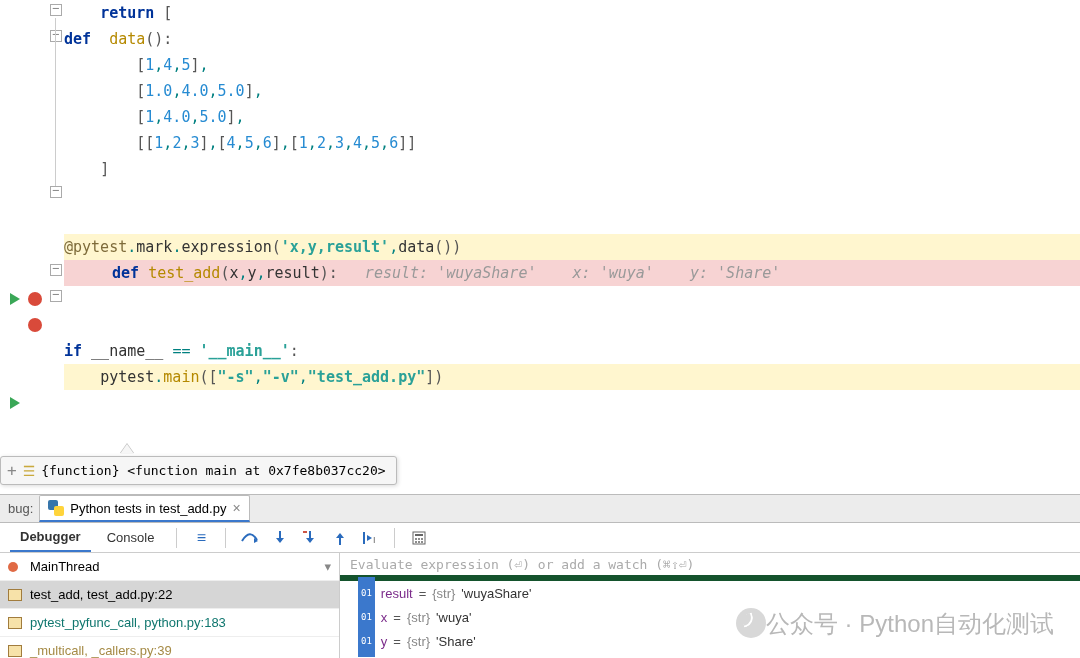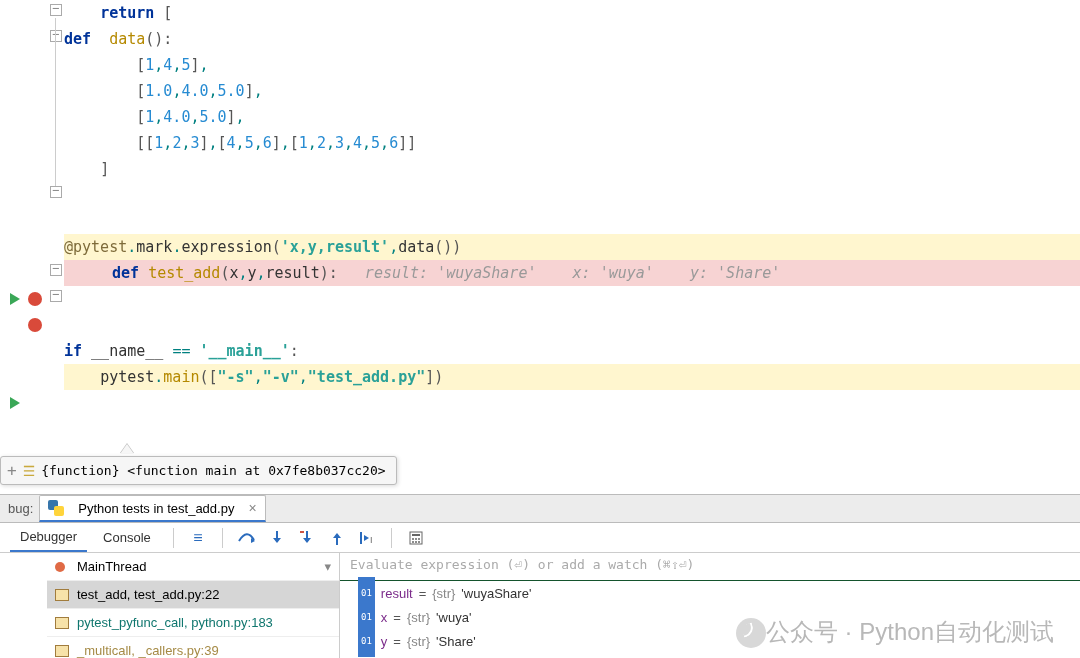--- a/index.html
+++ b/index.html
@@ -35,53 +35,53 @@
 .foldline { position: absolute; left: 55px; width: 1px; background: #ccc; }
 
 
 .tooltip { position: absolute; left: 0; top: 456px; background: #f6f6f6; border: 1px solid #bbb; border-radius: 3px; box-shadow: 1px 1px 4px rgba(0,0,0,.15); padding: 4px 10px 4px 6px; font-size: 13px; display: flex; align-items: center; gap: 6px; }
 .tooltip .plus { color: #888; font-size: 16px; }
 .tooltip .bars { color: #c9a93d; font-size: 14px; }
 
 
 .dbg-tabs { background: #ececec; border-top: 1px solid #bbb; border-bottom: 1px solid #bbb; height: 30px; display: flex; align-items: flex-end; padding-left: 2px; font-family: -apple-system, sans-serif; font-size: 13px; }
 .dbg-tabs .lbl { color: #555; padding: 0 6px 6px 6px; }
-.dbg-tabs .tab { background: #fff; border: 1px solid #bbb; border-bottom: 2px solid #3b78cc; padding: 4px 8px; display: flex; align-items: center; gap: 14px; border-radius: 2px 2px 0 0; }
+.dbg-tabs .tab { background: #fff; border: 1px solid #bbb; border-bottom: 2px solid #3b78cc; padding: 4px 8px; display: flex; align-items: center; gap: 6px; border-radius: 2px 2px 0 0; }
 .dbg-tabs .tab .x { color: #888; font-size: 14px; }
 .pyicon { position: relative; width: 16px; height: 16px; }
 .pyicon::before, .pyicon::after { content: ""; position: absolute; width: 10px; height: 10px; border-radius: 2px; }
 .pyicon::before { background: #3776ab; top: 0; left: 0; }
 .pyicon::after { background: #ffd43b; bottom: 0; right: 0; }
 
 
 .dbg-bar { background: #fff; border-bottom: 1px solid #ccc; height: 34px; display: flex; align-items: center; padding-left: 10px; gap: 6px; font-family: -apple-system, sans-serif; }
 .dbg-bar .tabbtn { font-size: 13px; color: #333; padding: 6px 10px; cursor: default; }
-.dbg-bar .tabbtn.active { border-bottom: 2px solid #3b78cc; }
+.dbg-bar .tabbtn.active { border-bottom: 2px solid #3b78cc; font-weight: bold; }
 .dbg-bar .sep { width: 1px; height: 20px; background: #ccc; margin: 0 6px; }
 .dbg-bar .tbtn { width: 24px; height: 24px; display: flex; align-items: center; justify-content: center; color: #2a6bbd; font-size: 16px; }
 
 
 .dbg-body { display: flex; flex: 1; font-family: -apple-system, sans-serif; font-size: 13px; }
 .frames { width: 340px; border-right: 1px solid #ccc; }
-.frames .row { height: 28px; display: flex; align-items: center; padding: 0 8px; gap: 8px; border-bottom: 1px solid #eee; margin-left: 47px; }
+.frames .row { height: 28px; display: flex; align-items: center; padding: 0 8px; gap: 8px; border-bottom: 1px solid #eee; }
 .frames .row.sel { background: #d6d6d6; }
 .frames .dd { color: #888; margin-left: auto; }
 .thread-dot { width: 10px; height: 10px; background: #e06a45; border-radius: 50%; margin-right: 4px; }
 .frame-ico { width: 14px; height: 12px; border: 1px solid #a17c3d; background: #f7e2a9; }
 .vars { flex: 1; }
-.vars .eval { height: 28px; padding: 4px 10px; color: #aaa; font-family: "Menlo", monospace; border-bottom: 1px solid #14532d; }
+.vars .eval { height: 28px; padding: 4px 10px; color: #aaa; font-family: "Menlo", monospace; border-bottom: 6px solid #14532d; }
 .vars .vrow { height: 24px; display: flex; align-items: center; padding-left: 18px; gap: 6px; }
 .badge { background: #3b78cc; color: #fff; font-size: 9px; padding: 11px 3px; border-radius: 0; font-family: monospace; }
 .vname { color: #7b2b8a; }
 .vasgn { color: #555; }
 .vtype { color: #888; }
 .vval { color: #333; }
 
 
-.watermark { position: absolute; right: 26px; bottom: 10px; color: #b8b8b8; font-family: -apple-system, sans-serif; font-size: 24px; display: flex; align-items: flex-end; pointer-events: none; }
+.watermark { position: absolute; right: 26px; bottom: 18px; color: #b8b8b8; font-family: -apple-system, sans-serif; font-size: 24px; display: flex; align-items: flex-start; pointer-events: none; }
 .wm-ico { width: 30px; height: 30px; border-radius: 50%; background: #d8d8d8; position: relative; }
 .wm-ico::before { content: ""; position: absolute; width: 10px; height: 10px; border: 2px solid #fff; border-left: 0; border-top: 0; border-radius: 0 0 10px 0; left: 6px; top: 6px; transform: rotate(-20deg); }
 
 .tri-ptr { position:absolute; left:120px; top:444px; width:0; height:0; border-left:7px solid transparent; border-right:7px solid transparent; border-bottom:10px solid #f6f6f6; filter: drop-shadow(0 -1px 0 #bbb); }
 </style>
 </head>
 <body>
 
 <div class="editor" style="height:494px;">
   <div class="gutter-area">

